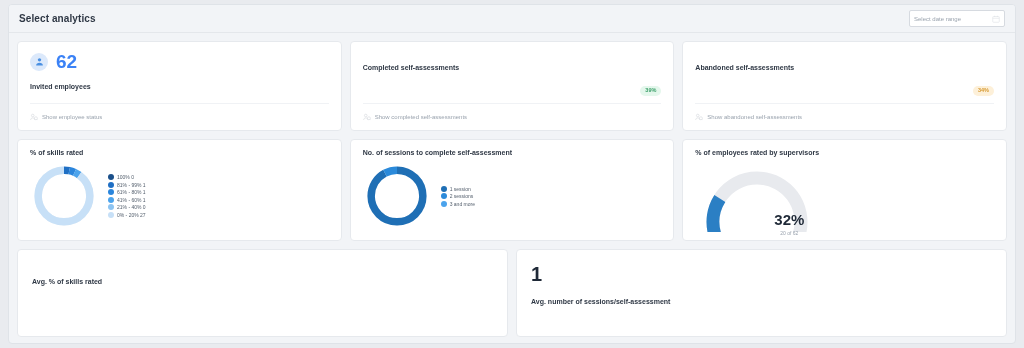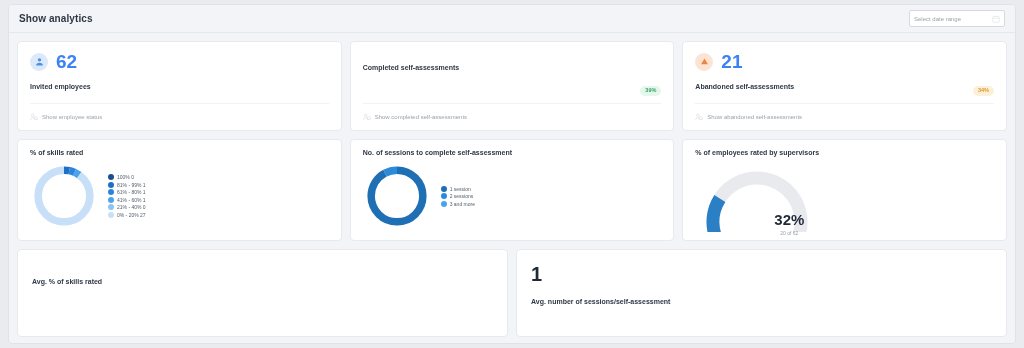--- a/index.html
+++ b/index.html
@@ -194,21 +194,21 @@
     font-weight: bold;
     color: #2f3845;
   }
 </style>
 </head>
 <body>
 
 <div class="panel">
 
   <div class="panel-header">
-    <span class="panel-title">Show analytics</span>
+    <span class="panel-title">Select analytics</span>
 
     <div class="date-range">
       <span class="date-range-text">Select date range</span>
       <svg class="cal-icon" viewBox="0 0 16 16">
         <rect x="1.5" y="3" width="13" height="11.5" rx="1.5" fill="none" stroke="#b9c0c9" stroke-width="1.3"></rect>
         <line x1="1.5" y1="6.5" x2="14.5" y2="6.5" stroke="#b9c0c9" stroke-width="1.3"></line>
         <line x1="5" y1="1.5" x2="5" y2="4" stroke="#b9c0c9" stroke-width="1.3"></line>
         <line x1="11" y1="1.5" x2="11" y2="4" stroke="#b9c0c9" stroke-width="1.3"></line>
       </svg>
     </div>
@@ -250,28 +250,20 @@
             <circle cx="5.5" cy="5" r="2.6" fill="none" stroke="#9aa3ae" stroke-width="1.3"></circle>
             <path d="M1.3 14c0-2.6 1.9-4.2 4.2-4.2S9.7 11.4 9.7 14" fill="none" stroke="#9aa3ae" stroke-width="1.3"></path>
             <circle cx="11.8" cy="10.5" r="3" fill="none" stroke="#9aa3ae" stroke-width="1.2"></circle>
             <line x1="14" y1="12.7" x2="15.4" y2="14.2" stroke="#9aa3ae" stroke-width="1.4"></line>
           </svg>
           <span class="stat-link-text">Show completed self-assessments</span>
         </div>
       </div>
 
       <div class="card">
-        <div class="stat-top">
-          <span class="stat-badge-icon" id="icon2" style="background: rgb(253, 227, 212);">
-            <svg viewBox="0 0 16 16">
-                <path d="M8 2.5 L14 13 L2 13 Z" fill="#f0833a"></path>
-              </svg>
-          </span>
-          <span class="stat-value">21</span>
-        </div>
         <div class="stat-label">Abandoned self-assessments</div>
         <div class="stat-pct" id="badge2" style="background: rgb(253, 240, 217); color: rgb(215, 154, 50);">34%</div>
         <div class="stat-divider"></div>
         <div class="stat-link">
           <svg class="stat-link-icon" viewBox="0 0 16 16">
             <circle cx="5.5" cy="5" r="2.6" fill="none" stroke="#9aa3ae" stroke-width="1.3"></circle>
             <path d="M1.3 14c0-2.6 1.9-4.2 4.2-4.2S9.7 11.4 9.7 14" fill="none" stroke="#9aa3ae" stroke-width="1.3"></path>
             <circle cx="11.8" cy="10.5" r="3" fill="none" stroke="#9aa3ae" stroke-width="1.2"></circle>
             <line x1="14" y1="12.7" x2="15.4" y2="14.2" stroke="#9aa3ae" stroke-width="1.4"></line>
           </svg>

